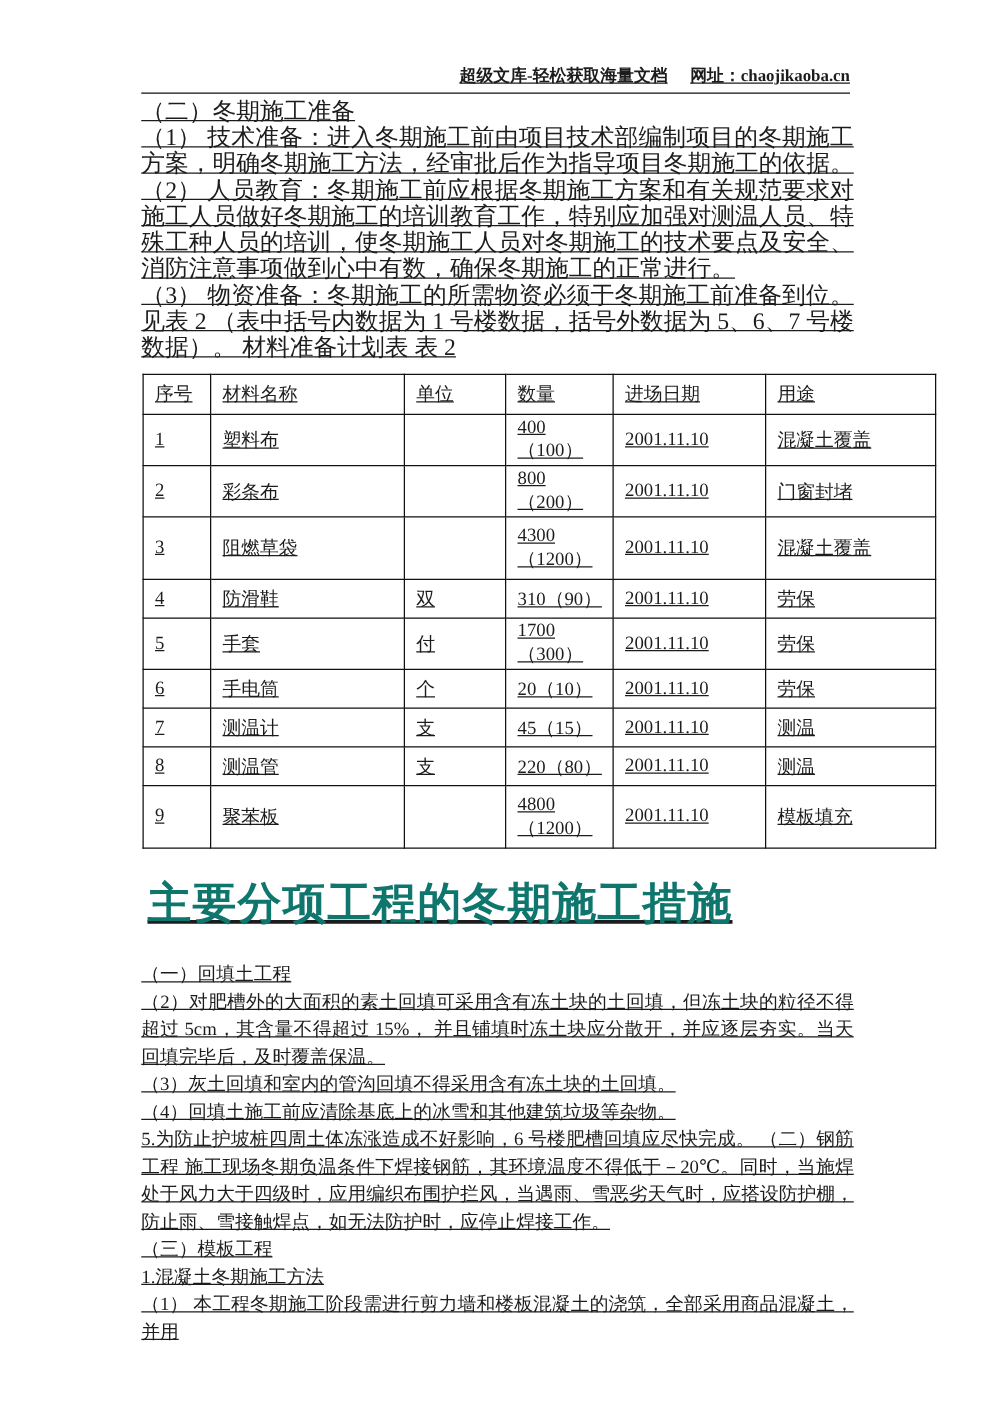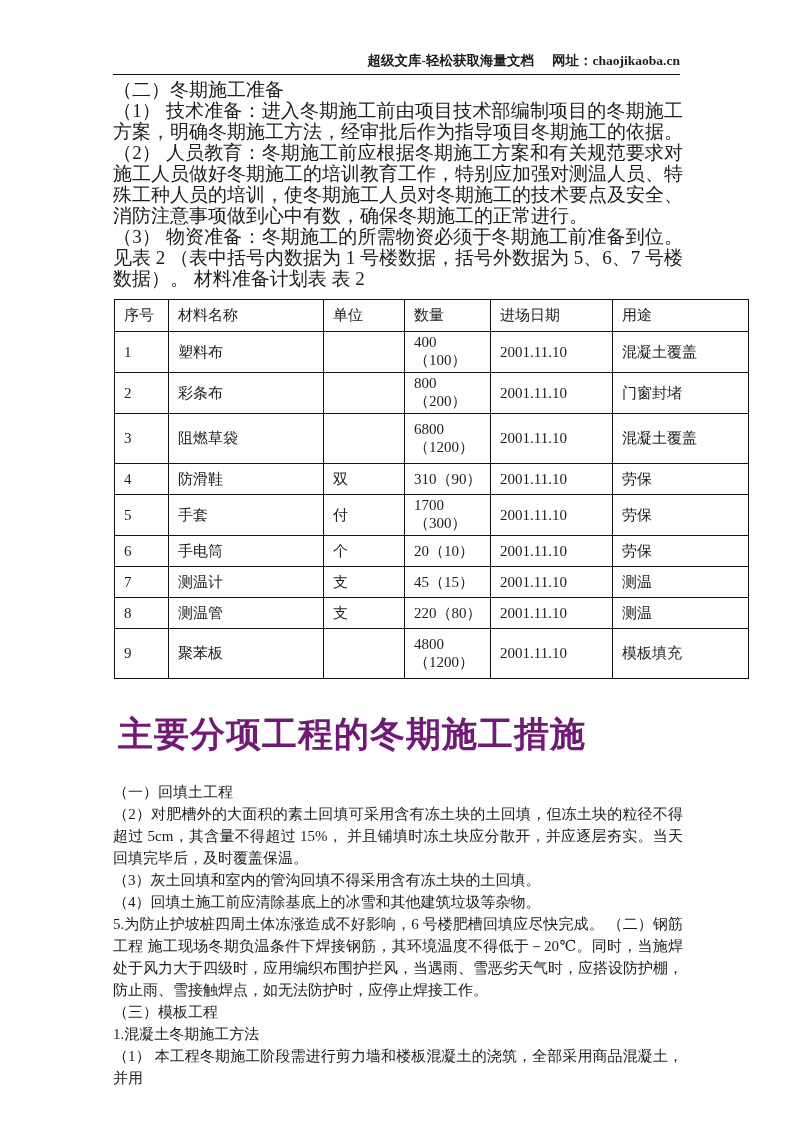--- a/index.html
+++ b/index.html
@@ -8,20 +8,21 @@
     background: #ffffff;
   }
   .page {
     position: relative;
     width: 793px;
     height: 1122px;
     background: #ffffff;
     color: #1c1c1c;
     font-family: "Liberation Serif", "DejaVu Serif", serif;
     overflow: hidden;
+    text-decoration: underline;
   }
   
   .doc-header {
     margin: 0 113px 0 113px;
     padding-top: 52px;
     padding-bottom: 5px;
     border-bottom: 1.5px solid #111;
     text-align: right;
     font-size: 13.5px;
     font-weight: bold;
@@ -58,26 +59,26 @@
     vertical-align: middle;
     padding: 2px 6px 2px 9px;
     white-space: pre-line;
     overflow: hidden;
   }
   table.materials thead tr { height: 32px; }
   table.materials tbody tr { height: 31px; }
   table.materials tbody tr.tall { height: 50px; }
   
   .section-title {
-    margin: 36px 0 0 118px;
+    margin: 24px 0 0 118px;
     font-size: 35px;
     font-weight: bold;
     line-height: 40px;
     letter-spacing: 1px;
-    color: #701a75;
+    color: #0f766e;
   }
   
   .body-block {
     margin: 26px 110px 0 113px;
     font-size: 15px;
     line-height: 22px;
     text-align: justify;
   }
 </style>
 </head>
@@ -129,21 +130,21 @@
           <td>彩条布</td>
           <td></td>
           <td>800（200）</td>
           <td>2001.11.10</td>
           <td>门窗封堵</td>
         </tr>
         <tr class="tall">
           <td>3</td>
           <td>阻燃草袋</td>
           <td></td>
-          <td>6800
+          <td>4300
 （1200）</td>
           <td>2001.11.10</td>
           <td>混凝土覆盖</td>
         </tr>
         <tr>
           <td>4</td>
           <td>防滑鞋</td>
           <td>双</td>
           <td>310（90）</td>
           <td>2001.11.10</td>

